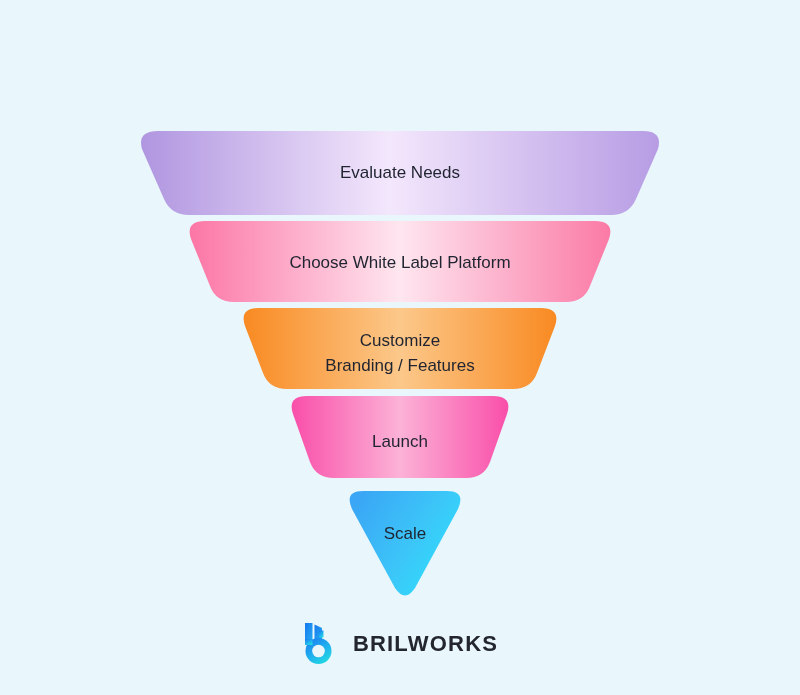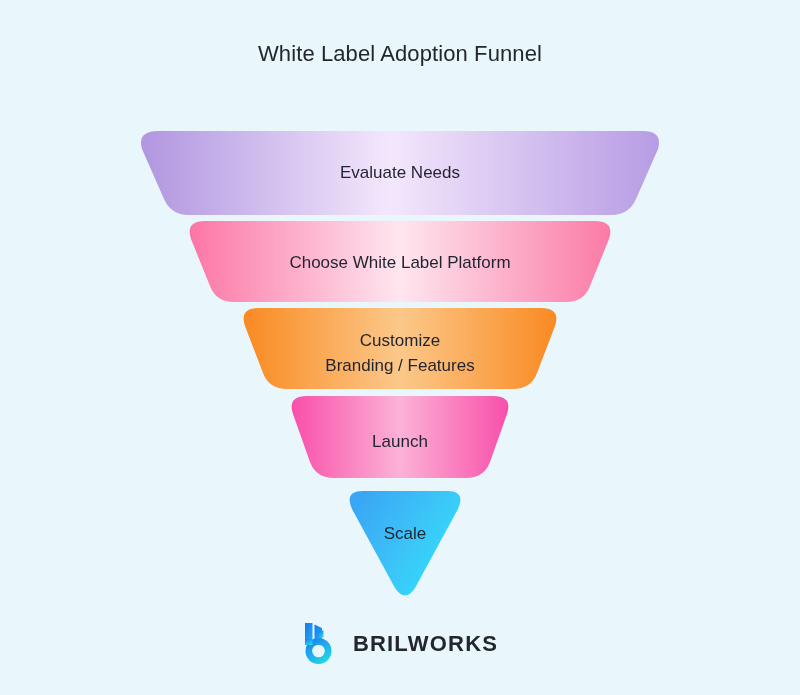--- a/index.html
+++ b/index.html
@@ -73,21 +73,20 @@
     line-height: 1;
     position: relative;
     top: 1px;
   }
 </style>
 </head>
 <body style="background: rgb(233, 246, 252);">
 
 <div class="canvas">
 
-  <div class="chart-title">White Label Adoption Funnel</div>
 
   <div class="funnel-wrap">
     <svg class="funnel-svg" viewBox="0 0 800 600" xmlns="http://www.w3.org/2000/svg">
       <defs>
         <linearGradient id="grad1" x1="0" y1="0" x2="1" y2="0">
           <stop offset="0%" stop-color="#b096e0"></stop>
           <stop offset="48%" stop-color="#f3e7fc"></stop>
           <stop offset="100%" stop-color="#b79ce4"></stop>
         </linearGradient>
         <linearGradient id="grad2" x1="0" y1="0" x2="1" y2="0">

